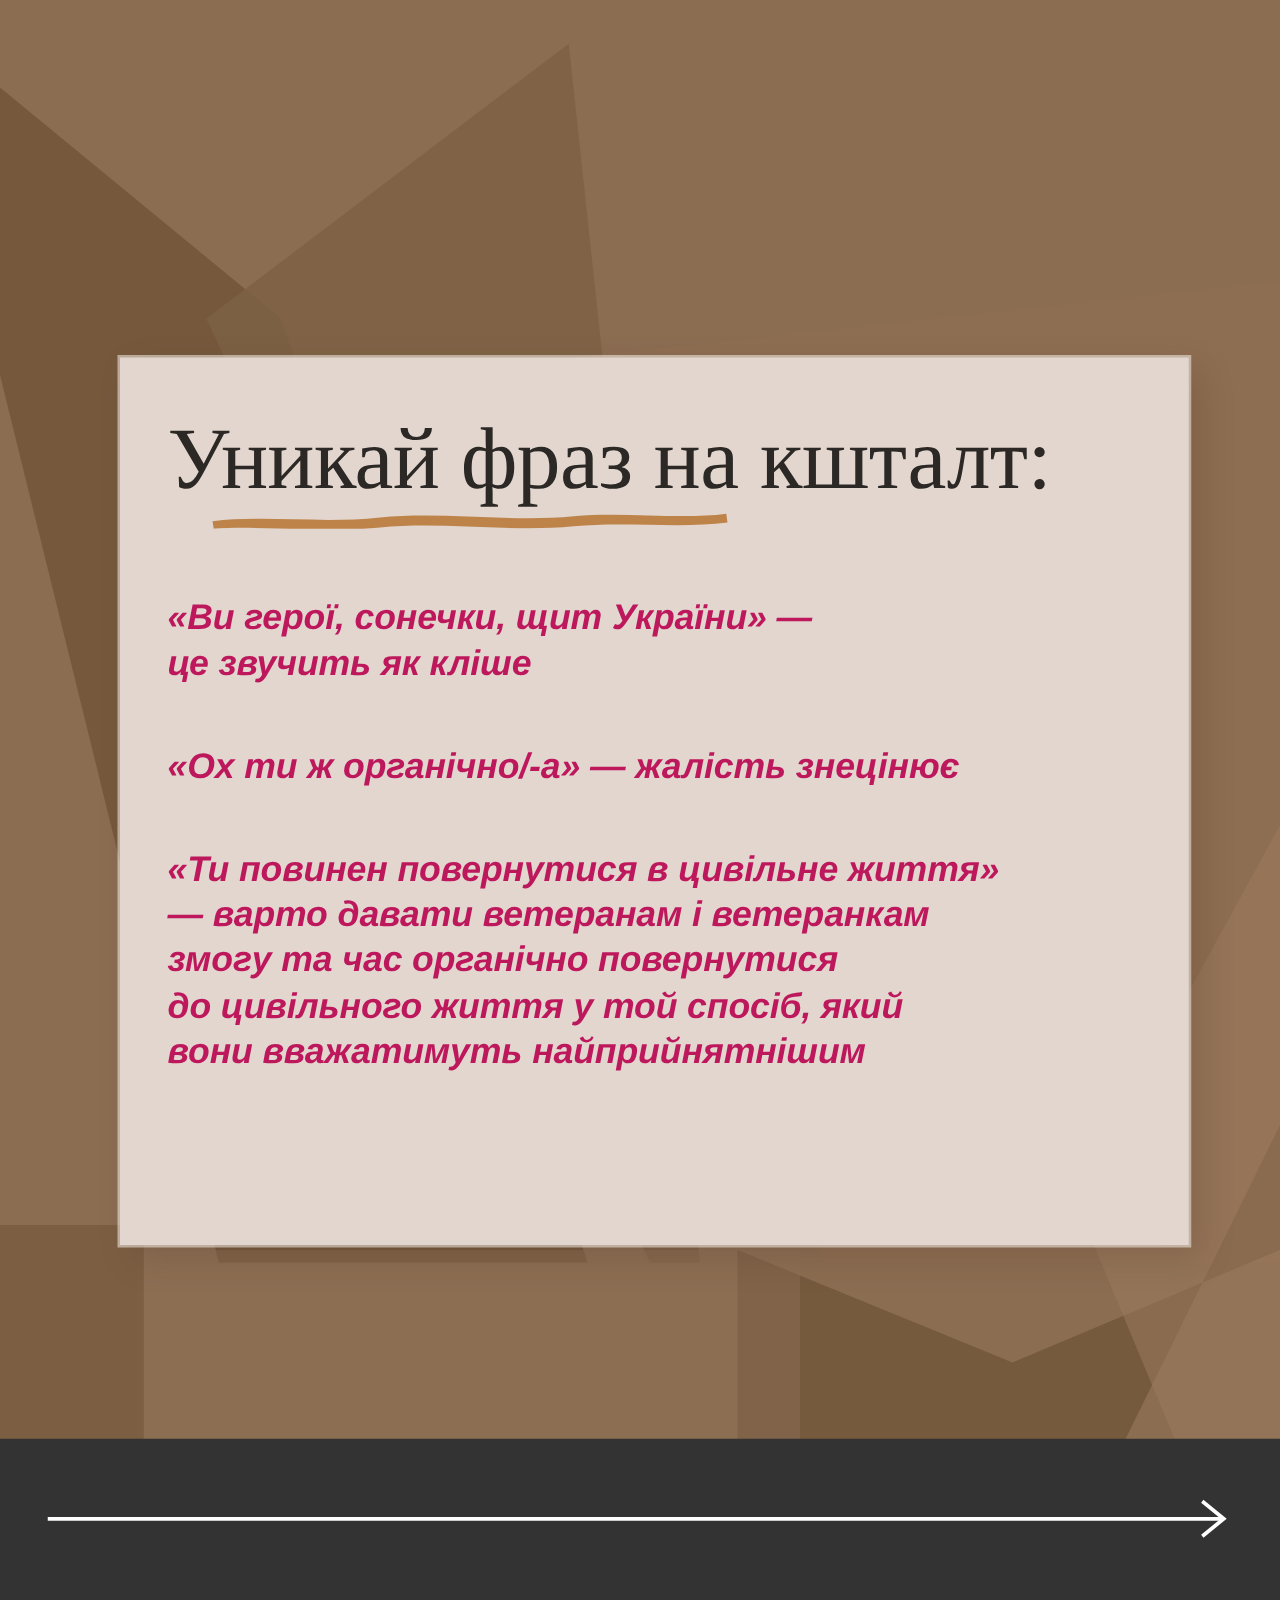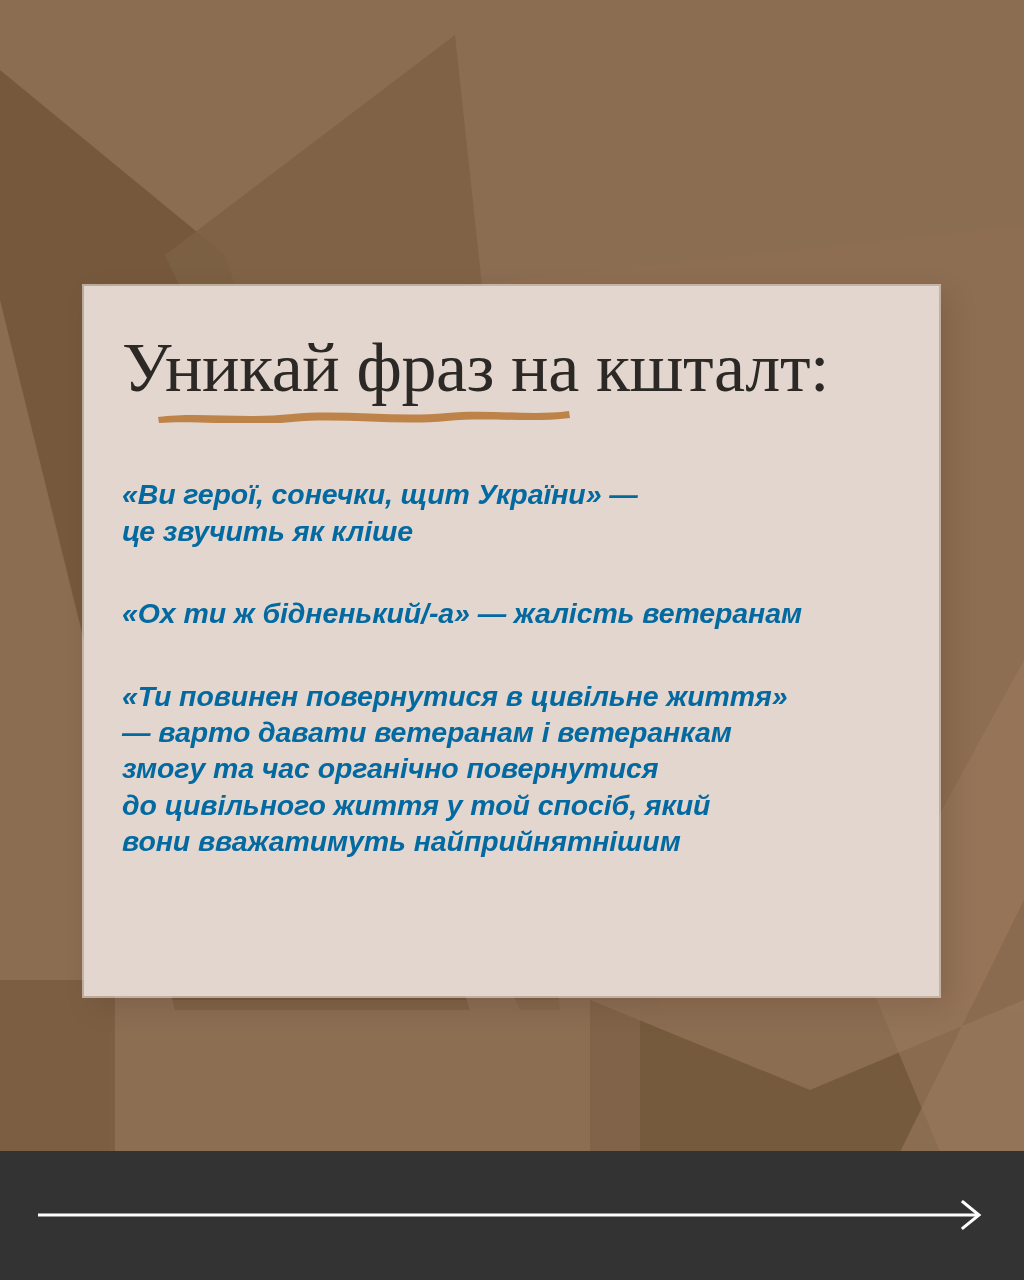--- a/index.html
+++ b/index.html
@@ -23,21 +23,21 @@
     left: 0; top: 0;
     width: 1024px;
     height: 1280px;
     display: block;
     z-index: 0;
   }
 
   
   .card {
     position: absolute;
-    left: 84px;
+    left: 96px;
     top: 286px;
     width: 855px;
     height: 710px;
     background: #E2D6CE;
     z-index: 2;
     box-shadow: 0 0 0 2px rgba(245,238,233,0.55),
                 10px 10px 26px rgba(60,40,25,0.18);
     padding: 42px 38px 0 38px;
   }
 
@@ -76,21 +76,21 @@
   .body-block {
     margin-top: 72px;
   }
 
   .phrase {
     font-family: "Liberation Sans", "DejaVu Sans", sans-serif;
     font-style: italic;
     font-weight: 700;
     font-size: 28.5px;
     line-height: 1.28;
-    color: #0369a1;
+    color: #be185d;
     letter-spacing: -0.1px;
     white-space: pre-line;
     margin-bottom: 46px;
   }
 
   .phrase:last-child { margin-bottom: 16px; }
 
   
   .footer {
     position: absolute;
@@ -138,21 +138,21 @@
       <path d="M1,9 C40,4 90,11 135,6 C185,1 240,10 290,5 C330,1 375,8 412,3
                L413,10 C375,15 330,9 290,13 C240,18 185,9 135,14
                C90,19 40,12 2,15 Z" fill="#BE8349"></path>
     </svg>
     <h1 class="title">Уникай фраз на кшталт:</h1>
   </div>
 
   <div class="body-block">
     <p class="phrase">«Ви герої, сонечки, щит України» —
 це звучить як кліше</p>
-    <p class="phrase">«Ох ти ж бідненький/-а» — жалість ветеранам</p>
+    <p class="phrase">«Ох ти ж органічно/-а» — жалість знецінює</p>
     <p class="phrase">«Ти повинен повернутися в цивільне життя»
 — варто давати ветеранам і ветеранкам
 змогу та час органічно повернутися
 до цивільного життя у той спосіб, який
 вони вважатимуть найприйнятнішим</p>
   </div>
 
 </div>
 
 <div class="footer">

